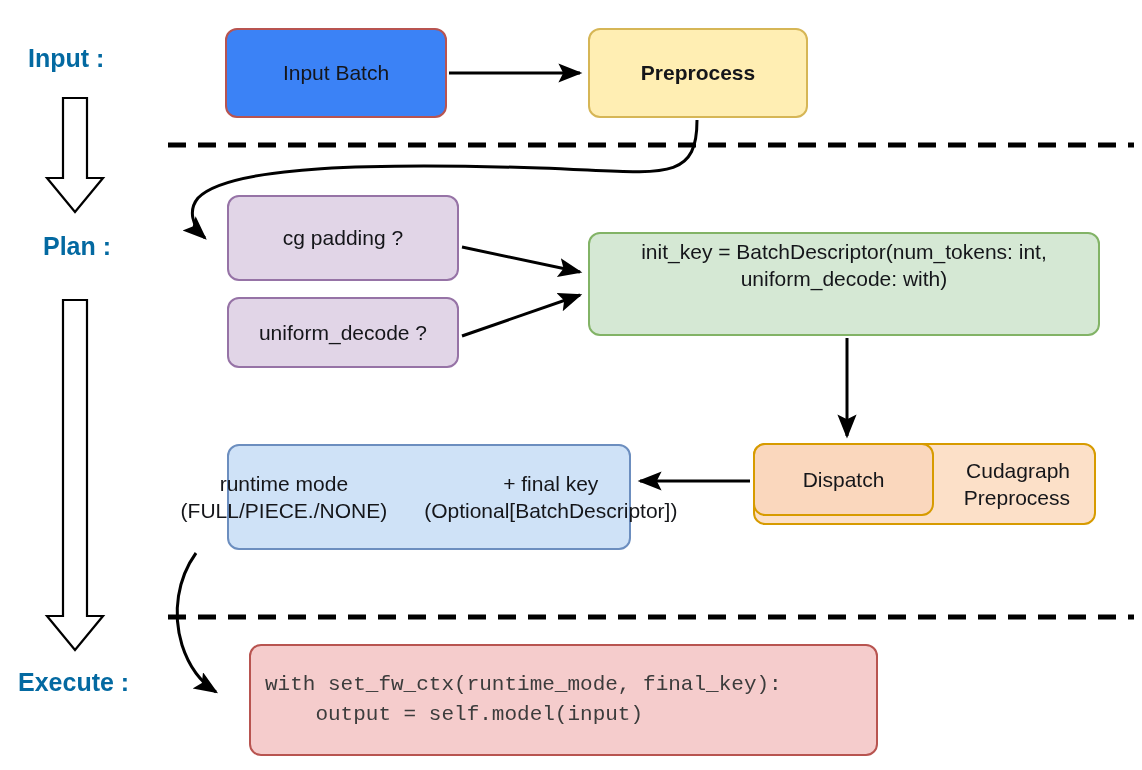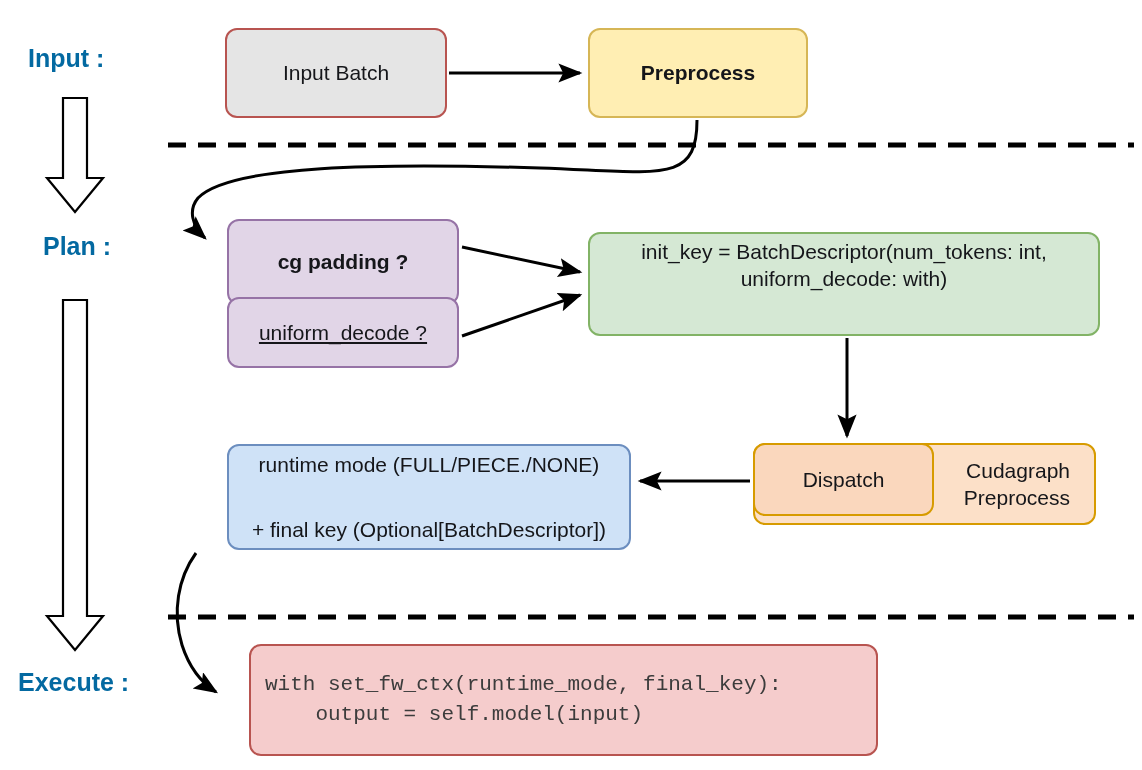--- a/index.html
+++ b/index.html
@@ -91,51 +91,51 @@
     <path d="M 196 553 C 178 578, 172 612, 182 645 C 190 670, 202 683, 216 692" fill="none" stroke="#000000" stroke-width="3" marker-end="url(#ah)"></path>
 
     <path d="M 63 98 L 87 98 L 87 178 L 103 178 L 75 212 L 47 178 L 63 178 Z" fill="#ffffff" stroke="#000000" stroke-width="2.2"></path>
     <path d="M 63 300 L 87 300 L 87 616 L 103 616 L 75 650 L 47 616 L 63 616 Z" fill="#ffffff" stroke="#000000" stroke-width="2.2"></path>
   </svg>
 
   <div class="stage-label" style="left:28px; top:44px;">Input :</div>
   <div class="stage-label" style="left:43px; top:232px;">Plan :</div>
   <div class="stage-label" style="left:18px; top:668px;">Execute :</div>
 
-  <div class="node" style="left:225px; top:28px; width:222px; height:90px; background:#e5e5e5; border-color:#b85450;">
+  <div class="node" style="left:225px; top:28px; width:222px; height:90px; background:#3b82f6; border-color:#b85450;">
     <span class="node-text">Input Batch</span>
   </div>
 
   <div class="node" style="left:588px; top:28px; width:220px; height:90px; background:#ffeeb3; border-color:#d6b656;font-weight:bold;">
     <span class="node-text">Preprocess</span>
   </div>
 
-  <div class="node" style="left:227px; top:219px; width:232px; height:86px; background:#e1d5e7; border-color:#9673a6;font-weight:bold;">
+  <div class="node" style="left:227px; top:195px; width:232px; height:86px; background:#e1d5e7; border-color:#9673a6;">
     <span class="node-text">cg padding ?</span>
   </div>
 
-  <div class="node" style="left:227px; top:297px; width:232px; height:71px; background:#e1d5e7; border-color:#9673a6;text-decoration:underline;">
+  <div class="node" style="left:227px; top:297px; width:232px; height:71px; background:#e1d5e7; border-color:#9673a6;">
     <span class="node-text">uniform_decode ?</span>
   </div>
 
   <div class="node" style="left:588px; top:232px; width:512px; height:104px; background:#d5e8d4; border-color:#82b366; flex-direction:column; justify-content:flex-start;">
     <span class="node-text">init_key = BatchDescriptor(num_tokens: int,</span>
     <span class="node-text">uniform_decode: with)</span>
   </div>
 
   <div class="node" style="left:753px; top:443px; width:343px; height:82px; background:#fce0c8; border-color:#d79b00; flex-direction:column; justify-content:center; align-items:flex-end; padding-right:24px;">
     <span class="node-text">Cudagraph</span>
     <span class="node-text">Preprocess</span>
   </div>
 
   <div class="node" style="left:753px; top:443px; width:181px; height:73px; background:#fad7bd; border-color:#d79b00;">
     <span class="node-text">Dispatch</span>
   </div>
 
-  <div class="node" style="left:227px; top:444px; width:404px; height:106px; background:#cfe2f7; border-color:#6c8ebf; flex-direction:column; justify-content:center;gap:37px;">
+  <div class="node" style="left:227px; top:444px; width:404px; height:106px; background:#cfe2f7; border-color:#6c8ebf; justify-content:center;gap:37px;">
     <span class="node-text">runtime mode (FULL/PIECE./NONE)</span>
     <span class="node-text">+ final key (Optional[BatchDescriptor])</span>
   </div>
 
   <div class="node code-node" style="left:226px; top:644px; width:629px; height:112px; background:#f5cccc; border-color:#b85450; flex-direction:column; align-items:flex-start; justify-content:center;">
     <span class="node-text">with set_fw_ctx(runtime_mode, final_key):</span>
     <span class="node-text">    output = self.model(input)</span>
   </div>
 
 </div>

